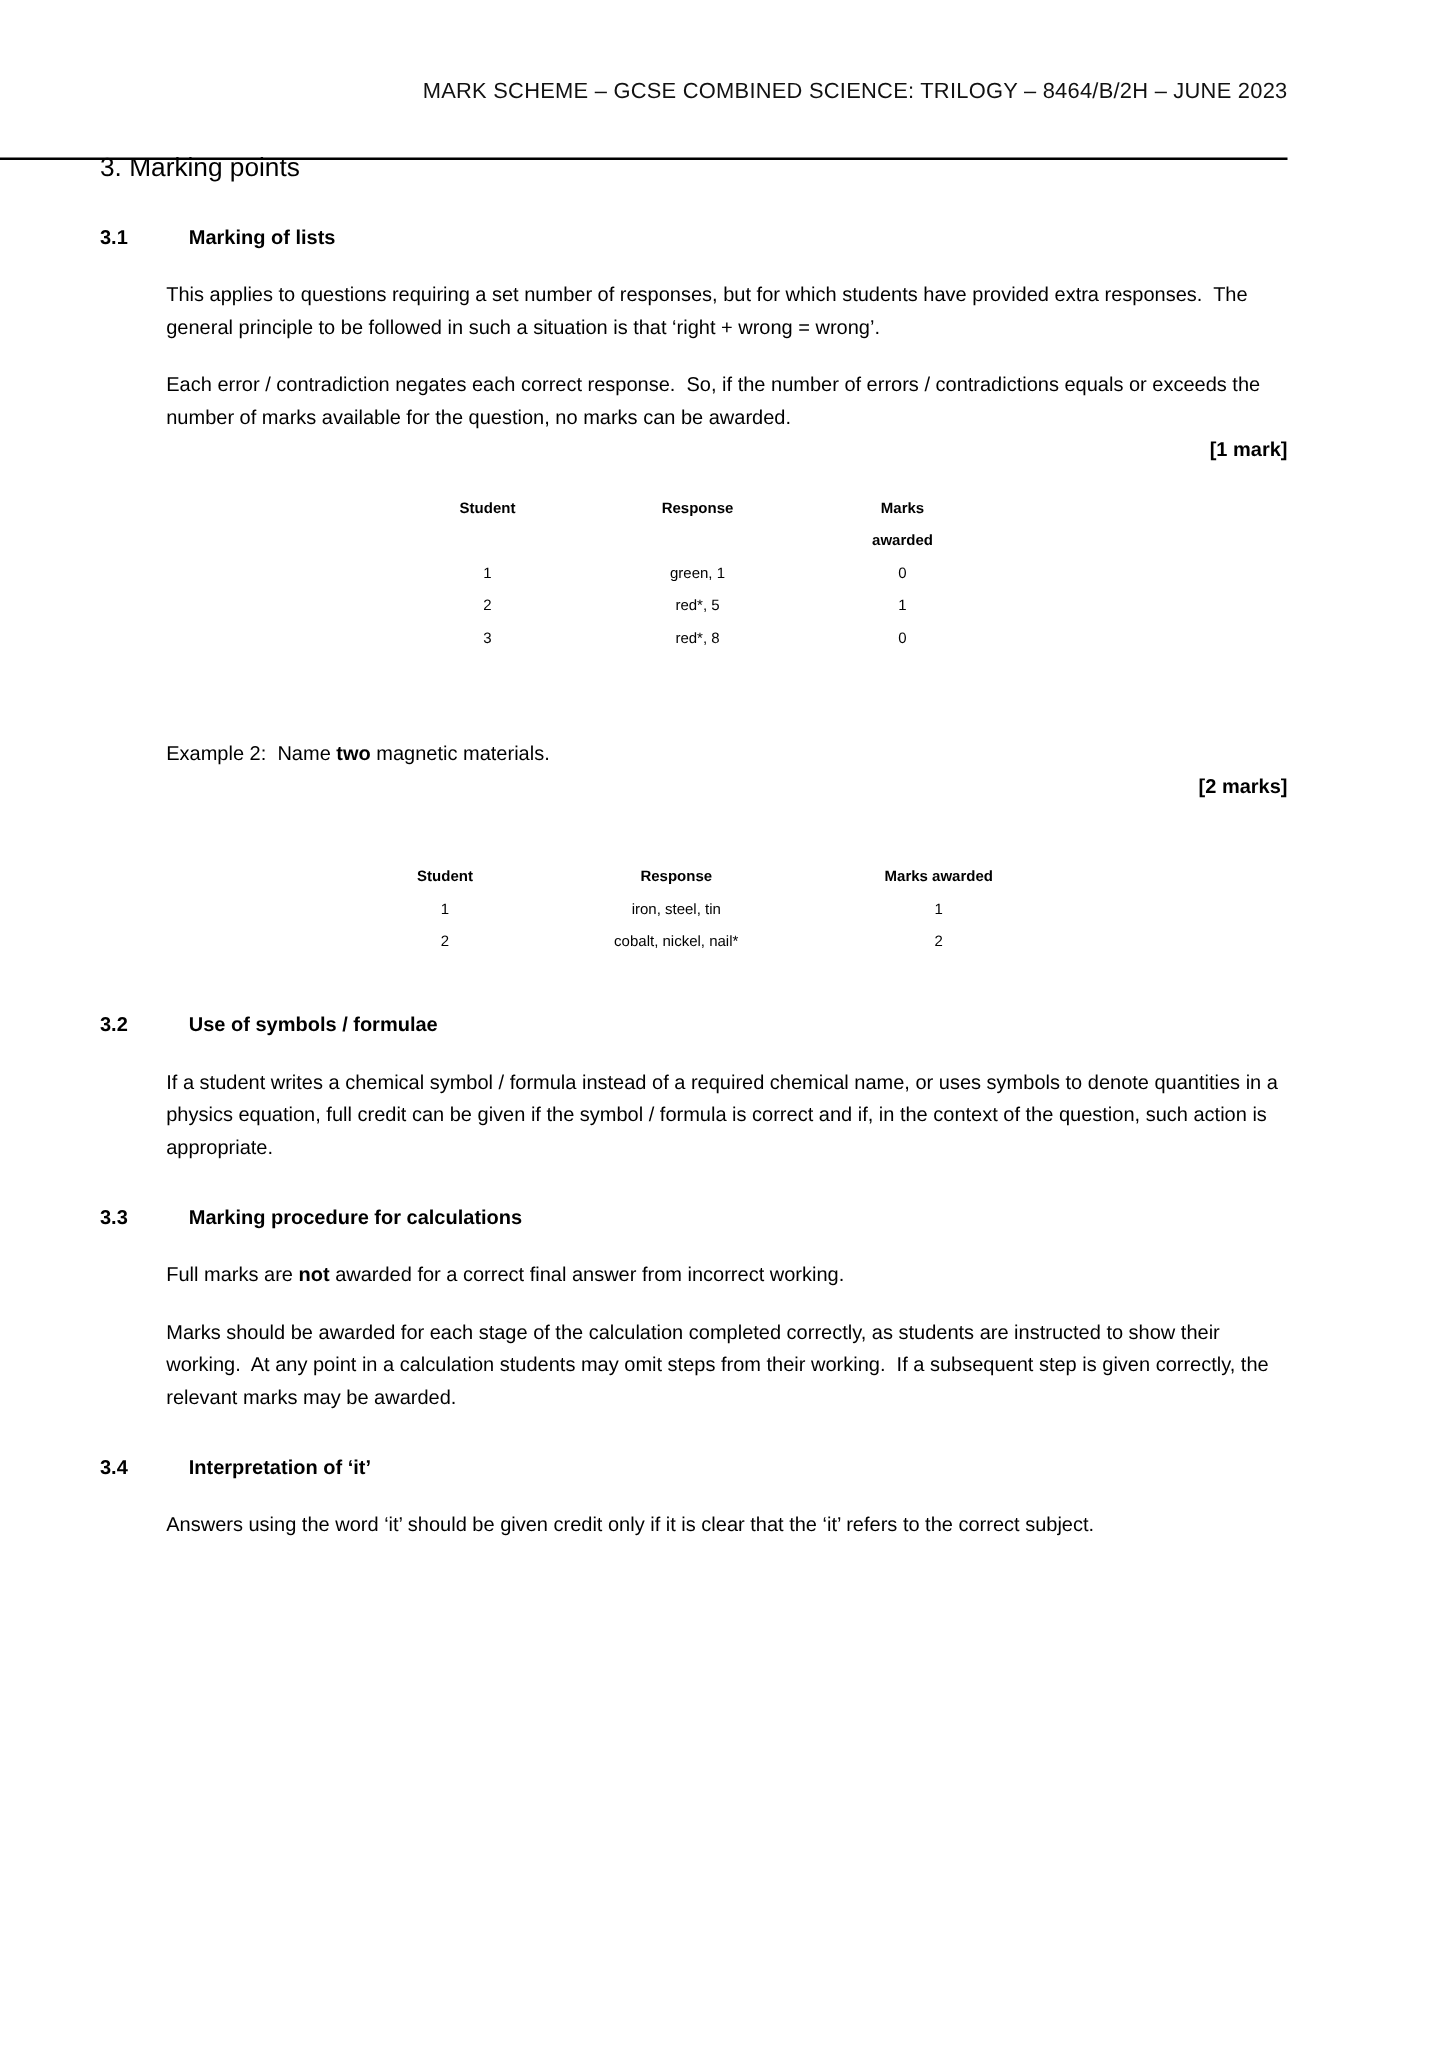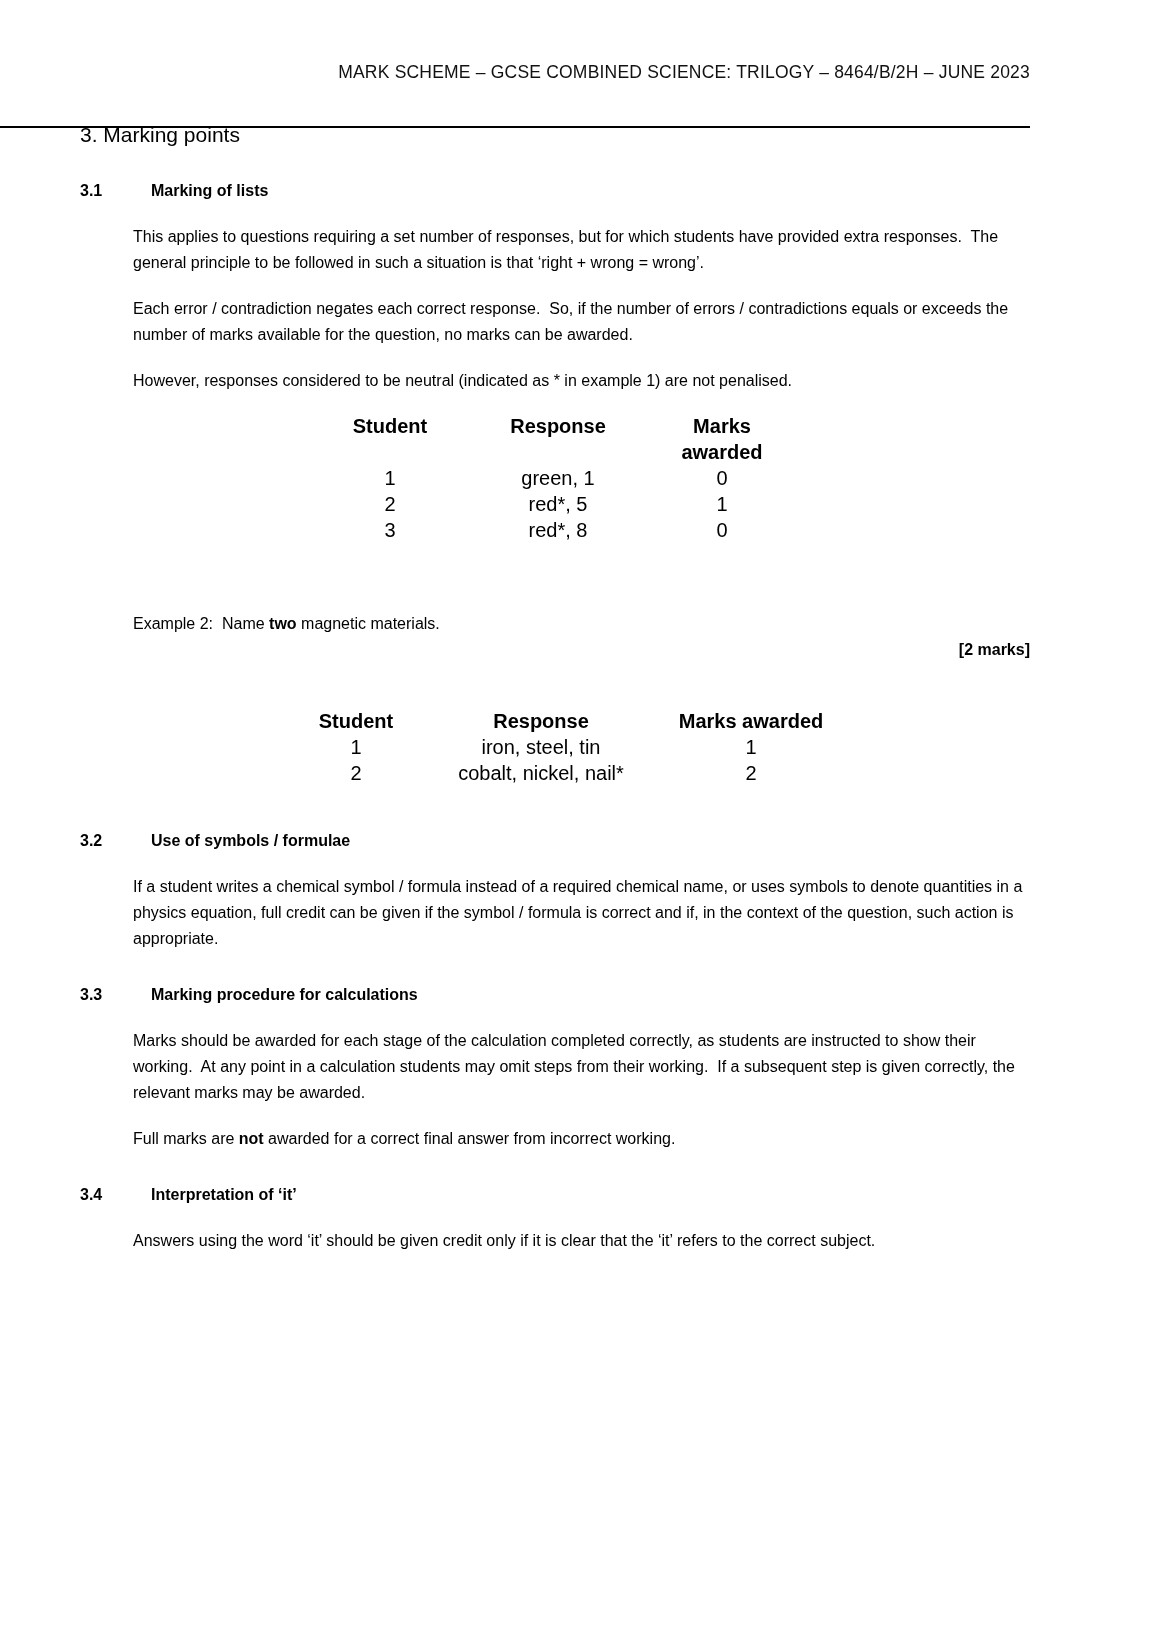--- a/index.html
+++ b/index.html
@@ -64,21 +64,21 @@
   .bold { font-weight:bold; }
   .marks-line {
     margin-top:0;
     text-align:right;
     font-size:16px;
     line-height:26px;
     font-weight:bold;
     white-space:pre-wrap;
   }
   .mtable {
-    font-size:20px;
+    font-size:12px;
     line-height:26px;
   }
   .t1 { margin:19px 0 0 240px; }
   .t2 { margin:45px 0 0 206px; }
   .trow { display:flex; }
   .thead .tcell { font-weight:bold; white-space:pre-line; }
   .tcell { text-align:center; white-space:pre-wrap; }
   .t1 .c1 { width:140px; flex:0 0 140px; }
   .t1 .c2 { width:196px; flex:0 0 196px; }
   .t1 .c3 { width:132px; flex:0 0 132px; }
@@ -113,22 +113,22 @@
 
     <div class="page-title">3. Marking points</div>
 
     <div class="section-row">
       <div class="section-num">3.1</div>
       <div class="section-head">Marking of lists</div>
     </div>
 
     <div class="para">This applies to questions requiring a set number of responses, but for which students have provided extra responses.  The general principle to be followed in such a situation is that ‘right + wrong = wrong’.</div>
     <div class="para">Each error / contradiction negates each correct response.  So, if the number of errors / contradictions equals or exceeds the number of marks available for the question, no marks can be awarded.</div>
-    <div class="para">However, responses considered to be neutral (indicated as * in example 1) are not penalised.</div>
 
+    <div class="marks-line">[1 mark]</div>
 
     <div class="mtable t1">
       <div class="trow thead">
         <div class="tcell c1">Student</div>
         <div class="tcell c2">Response</div>
         <div class="tcell c3">Marks
 awarded</div>
       </div>
       <div class="trow">
         <div class="tcell c1">1</div>
@@ -173,22 +173,22 @@
     <div class="section-row" style="margin-top:42px;">
       <div class="section-num">3.2</div>
       <div class="section-head">Use of symbols / formulae</div>
     </div>
     <div class="para">If a student writes a chemical symbol / formula instead of a required chemical name, or uses symbols to denote quantities in a physics equation, full credit can be given if the symbol / formula is correct and if, in the context of the question, such action is appropriate.</div>
 
     <div class="section-row">
       <div class="section-num">3.3</div>
       <div class="section-head">Marking procedure for calculations</div>
     </div>
+    <div class="para"><span>Full marks are </span><span class="bold">not</span><span> awarded for a correct final answer from incorrect working.</span></div>
     <div class="para">Marks should be awarded for each stage of the calculation completed correctly, as students are instructed to show their working.  At any point in a calculation students may omit steps from their working.  If a subsequent step is given correctly, the relevant marks may be awarded.</div>
-    <div class="para"><span>Full marks are </span><span class="bold">not</span><span> awarded for a correct final answer from incorrect working.</span></div>
 
     <div class="section-row">
       <div class="section-num">3.4</div>
       <div class="section-head">Interpretation of ‘it’</div>
     </div>
     <div class="para">Answers using the word ‘it’ should be given credit only if it is clear that the ‘it’ refers to the correct subject.</div>
 
   </div>
 
   <div class="footer-rule"></div>

